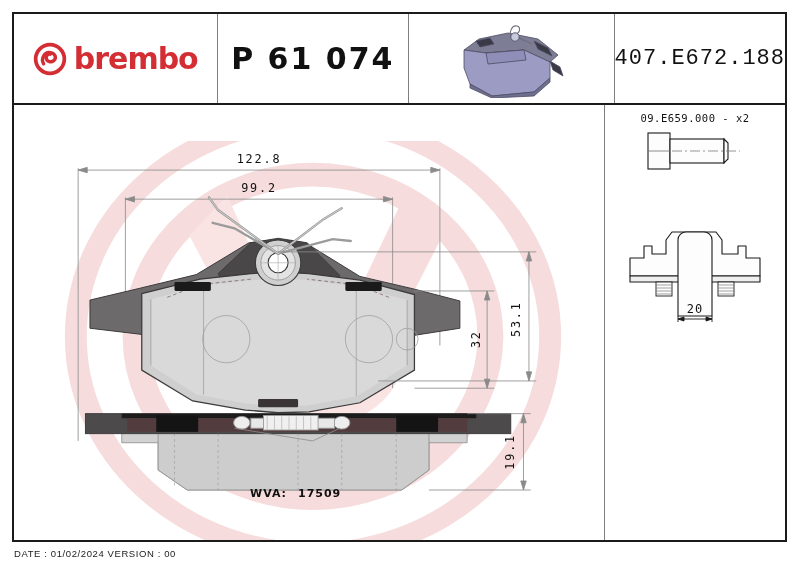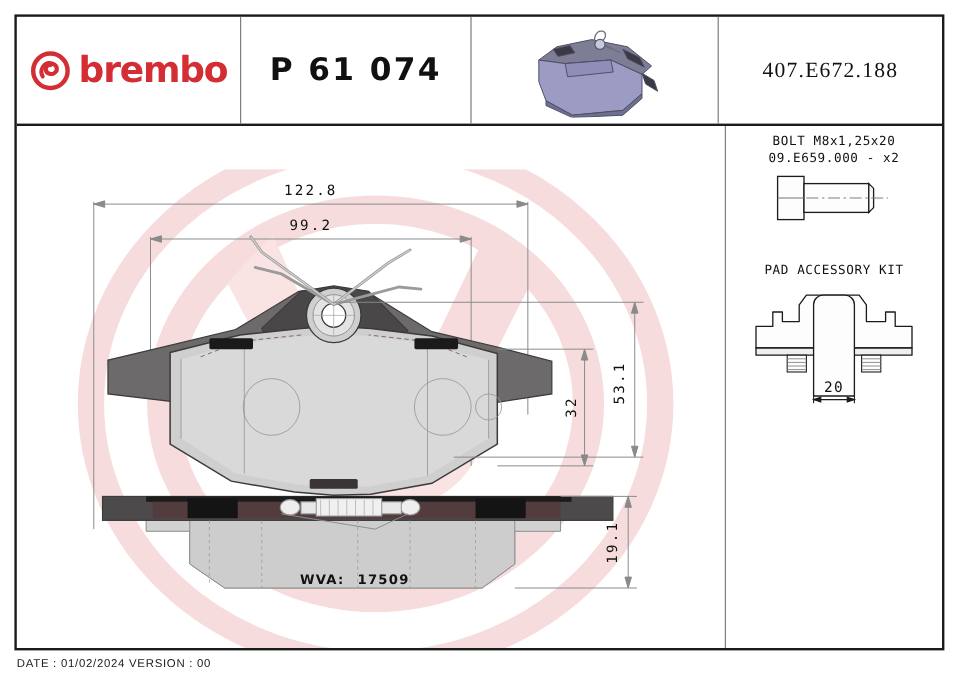--- a/index.html
+++ b/index.html
@@ -13,37 +13,37 @@
     position:absolute;left:12px;top:12px;width:775px;height:530px;
     border:2px solid #1b1b1b;box-sizing:border-box;background:#fff;
   }
   
   #header{
     position:absolute;left:0;top:0;right:0;height:91px;
     border-bottom:2px solid #1b1b1b;box-sizing:border-box;display:flex;
   }
   .hcell{position:relative;height:100%;box-sizing:border-box;display:flex;
          align-items:center;justify-content:center;}
-  #cell-logo{width:187px;border-right:1px solid #7d7d7d;align-items:center;}
+  #cell-logo{width:204px;border-right:1px solid #7d7d7d;align-items:center;}
   #cell-code{width:192px;border-right:1px solid #7d7d7d;}
   #cell-img {width:206px;border-right:1px solid #7d7d7d;}
   #cell-ref {flex:1;}
 
   
   #brembo{display:flex;align-items:center;gap:7px;}
   #brembo .mark{width:34px;height:34px;}
   #brembo .word{
     font-family:"DejaVu Sans","Liberation Sans",sans-serif;
     font-size:30px;font-weight:700;color:#d42e35;letter-spacing:-1.0px;
     line-height:1;
   }
-  #pcode{font-size:26px;font-weight:700;letter-spacing:2px;
+  #pcode{font-size:30px;font-weight:700;letter-spacing:2px;
          font-family:"DejaVu Sans","Liberation Sans",sans-serif;}
-  #refcode{font-size:18px;letter-spacing:1px;
-           font-family:Liberation Serif, serif;}
+  #refcode{font-size:22px;letter-spacing:1px;
+           font-family:Liberation Mono, monospace;}
 
   
   #body{position:absolute;left:0;top:91px;right:0;bottom:0;}
   #main-pane{position:absolute;left:0;top:0;right:181px;bottom:0;overflow:hidden;margin-top:36px;}
   #side-pane{position:absolute;right:0;top:0;width:181px;bottom:0;
              border-left:1px solid #7d7d7d;box-sizing:border-box;overflow:hidden;}
 
   
   #watermark{position:absolute;left:0;top:0;width:100%;height:100%;
              pointer-events:none;z-index:0;}
@@ -58,21 +58,21 @@
   #bolt-block{position:absolute;left:0;top:6px;width:100%;}
   #kit-block {position:absolute;left:0;top:113px;width:100%;}
   .side-svg{display:block;margin:0 auto;}
 
   
   #footer{
     position:absolute;left:14px;top:548px;font-size:9.5px;letter-spacing:0.6px;
     font-family:Liberation Sans, sans-serif;color:#1b1b1b;
   }
   
-  #pad-labels{position:absolute;left:0;bottom:48px;width:100%;z-index:3;
+  #pad-labels{position:absolute;left:0;bottom:38px;width:100%;z-index:3;
               display:flex;flex-direction:column;align-items:center;}
   #pad-labels div{font-size:11px;font-weight:700;letter-spacing:1px;
       font-family:"DejaVu Sans","Liberation Sans",sans-serif;line-height:16px;
       display:flex;width:118px;}
   #pad-labels .k{width:48px;}
 </style>
 </head>
 <body>
 
 <div id="sheet">
@@ -283,21 +283,20 @@
         <div>
           <span class="k">WVA:</span>
           <span>17509</span>
         </div>
       </div>
     </div>
 
     <div id="side-pane">
 
       <div id="bolt-block">
-        <div class="side-title">BOLT M8x1,25x20</div>
         <div class="side-title">09.E659.000 - x2</div>
         <svg class="side-svg" width="110" height="52" viewBox="0 0 110 52">
           <g stroke="#1b1b1b" stroke-width="1.1" fill="#fdfdfd">
 
             <rect x="8" y="8" width="22" height="36"></rect>
 
             <rect x="30" y="14" width="54" height="24"></rect>
 
             <path d="M84 14 L88 18 L88 34 L84 38 Z"></path>
           </g>
@@ -305,21 +304,20 @@
             <line x1="8" y1="26" x2="30" y2="26"></line>
           </g>
 
           <g stroke="#7a7a7a" stroke-width="0.8" stroke-dasharray="10 3 2 3">
             <line x1="32" y1="26" x2="100" y2="26"></line>
           </g>
         </svg>
       </div>
 
       <div id="kit-block">
-        <div class="side-title">PAD ACCESSORY KIT</div>
         <svg class="side-svg" width="150" height="108" viewBox="0 0 150 108">
           <g stroke="#1b1b1b" stroke-width="1.1" fill="#fdfdfd" stroke-linejoin="round">
 
             <path d="M46 36 L46 22 L52 14 L96 14 L102 22 L102 36 L118 36 L118 28 L126 28
                      L126 40 L140 40 L140 58 L10 58 L10 40 L24 40 L24 28 L32 28 L32 36 Z"></path>
 
             <path d="M10 58 L140 58 L140 64 L10 64 Z" fill="#efefef"></path>
 
             <path d="M58 22 L58 98 L92 98 L92 22 C92 17 88 14 84 14 L66 14 C62 14 58 17 58 22 Z" fill="#fdfdfd"></path>
           </g>

